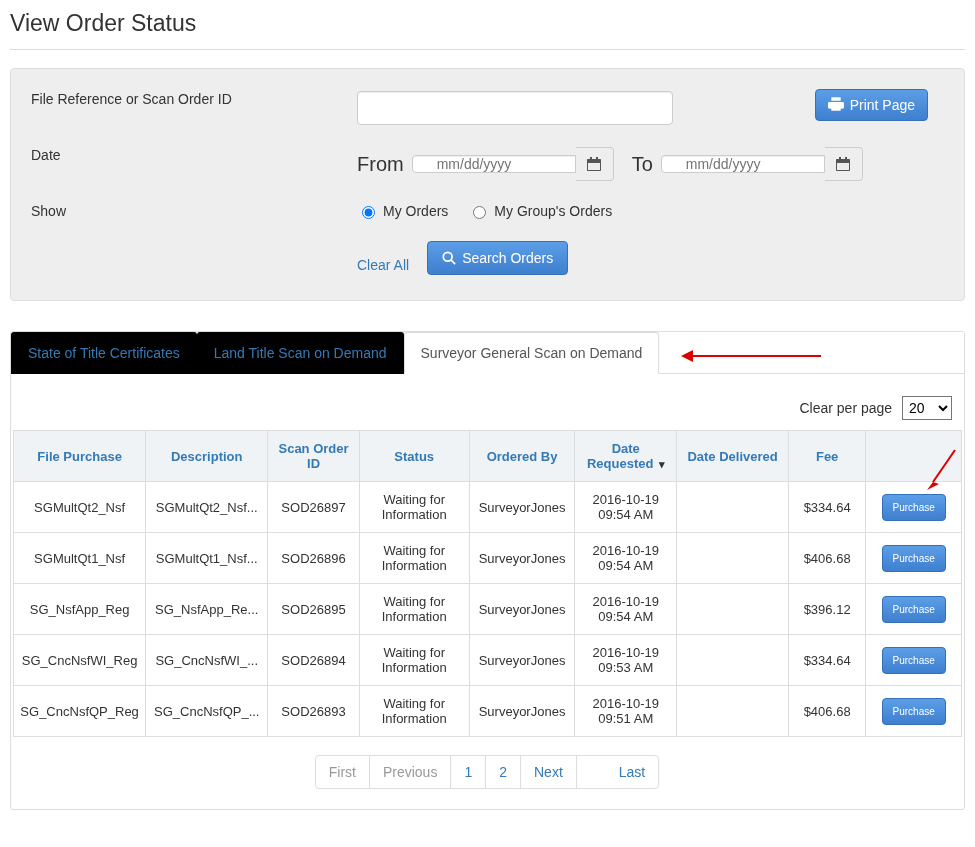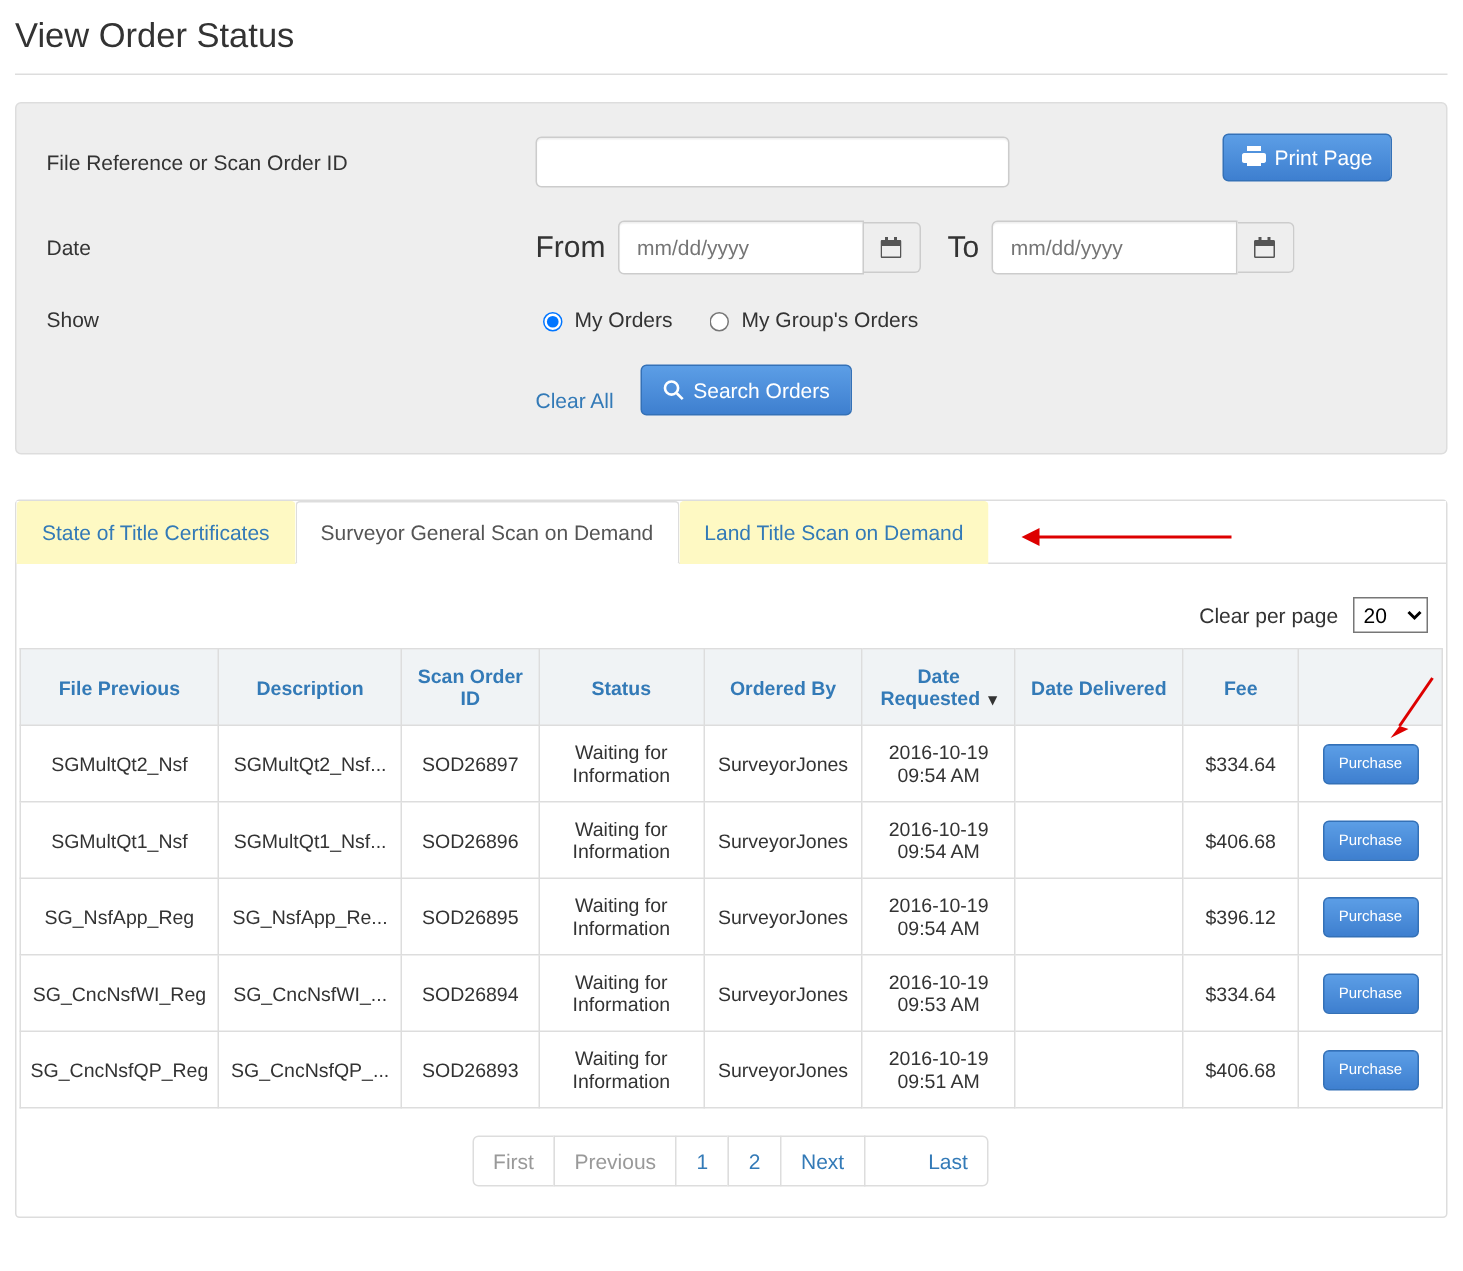--- a/index.html
+++ b/index.html
@@ -41,21 +41,20 @@
     padding: 7px 12px;
     border-radius: 4px;
     cursor: pointer;
     display: inline-flex;
     align-items: flex-start;
     gap: 6px;
   }
   .print-btn svg { width: 16px; height: 14px; fill: #fff; }
   .form-row {
     display: flex;
-    align-items: center;
     margin-bottom: 22px;
   }
   .form-label {
     width: 326px;
     font-size: 14px;
     color: #333;
     flex-shrink: 0;
   }
   .text-input {
     width: 316px;
@@ -64,24 +63,24 @@
     border-radius: 4px;
     padding: 4px 8px;
     font-size: 13px;
     background: #fff;
     box-shadow: inset 0 1px 1px rgba(0,0,0,0.07);
   }
   .date-group { display: inline-flex; align-items: center; margin-right: 18px; }
   .date-group .lb { margin-right: 8px; font-size: 20px; }
   .date-input {
     width: 164px;
-    height: 36px;
+    height: 18px;
     border: 1px solid #ccc;
     border-radius: 4px 0 0 4px;
-    padding: 4px 12px;
+    padding: 4px 24px;
     font-size: 14px;
     background: #fff;
     box-shadow: inset 0 1px 1px rgba(0,0,0,0.07);
     color: #555;
   }
   .cal-btn {
     width: 38px;
     height: 34px;
     border: 1px solid #ccc;
     border-left: none;
@@ -120,21 +119,21 @@
     background: #fff;
     position: relative;
   }
   .tab {
     padding: 12px 16px;
     font-size: 14px;
     color: #337ab7;
     cursor: pointer;
     border: 1px solid transparent;
     border-bottom: none;
-    background: #fef9c3;
+    background: #000000;
     margin-bottom: -1px;
     border-radius: 3px 3px 0 0;
   }
   .tab.active {
     color: #555;
     border-color: #ddd;
     border-bottom: 1px solid #fff;
     background: #fff;
   }
   .arrow-annot { position: absolute; left: 670px; top: 18px; display: flex; align-items: center; }
@@ -274,22 +273,22 @@
           <line x1="10.5" y1="10.5" x2="15" y2="15" stroke-width="2"></line>
         </svg>
       <span data-name="search-orders-label">Search Orders</span>
     </button>
   </div>
 </div>
 
 <div class="tabs-wrap" data-name="tabs-container">
   <div class="tab-strip" data-name="tab-strip">
     <div class="tab" data-name="tab-state-of-title">State of Title Certificates</div>
+    <div class="tab" data-name="tab-land-title-scan">Land Title Scan on Demand</div>
     <div class="tab active" data-name="tab-surveyor-general-scan">Surveyor General Scan on Demand</div>
-    <div class="tab" data-name="tab-land-title-scan">Land Title Scan on Demand</div>
     <div class="arrow-annot" data-name="annotation-arrow-tab">
       <div class="head"></div>
         <div class="line"></div>
     </div>
   </div>
 
   <div class="tabs-body">
     <div class="per-page">
       <span data-name="items-per-page-label">Clear per page</span>
       <select data-name="items-per-page-select">
@@ -304,21 +303,21 @@
           <col class="col-sid">
           <col class="col-stat">
           <col class="col-ob">
           <col class="col-dr">
           <col class="col-dd">
           <col class="col-fee">
           <col class="col-act">
       </colgroup>
       <thead>
         <tr>
-          <th data-name="col-file-reference">File Previous</th>
+          <th data-name="col-file-reference">File Purchase</th>
           <th data-name="col-description">Description</th>
           <th data-name="col-scan-order-id">Scan Order ID</th>
           <th data-name="col-status">Status</th>
           <th data-name="col-ordered-by">Ordered By</th>
           <th data-name="col-date-requested"><span data-name="col-date-requested-label">Date Requested</span> <span class="sort-ind" data-name="sort-desc-icon">▾</span></th>
           <th data-name="col-date-delivered">Date Delivered</th>
           <th data-name="col-fee">Fee</th>
           <th data-name="col-actions"></th>
         </tr>
       </thead>

